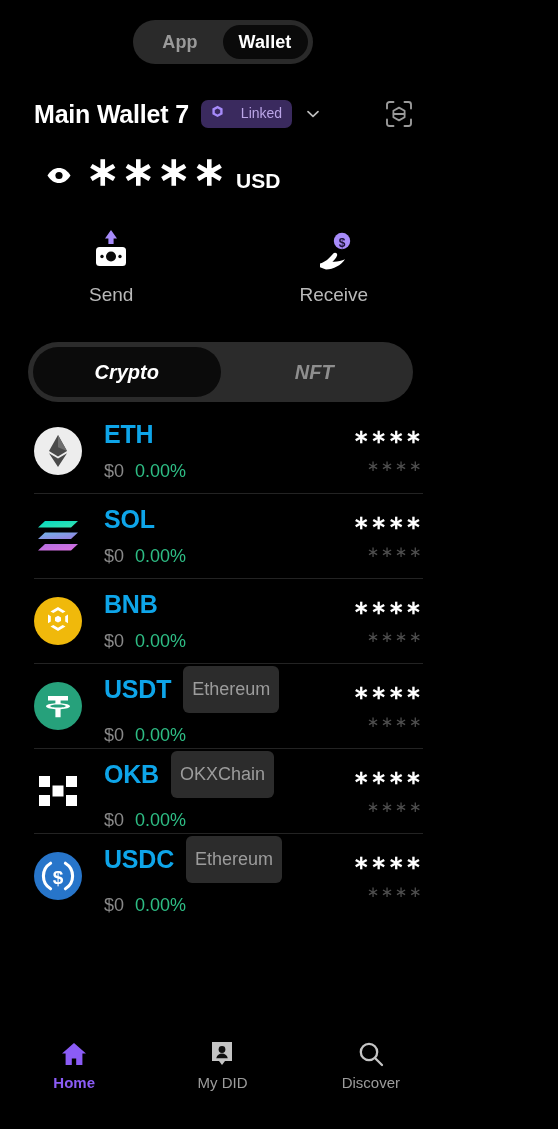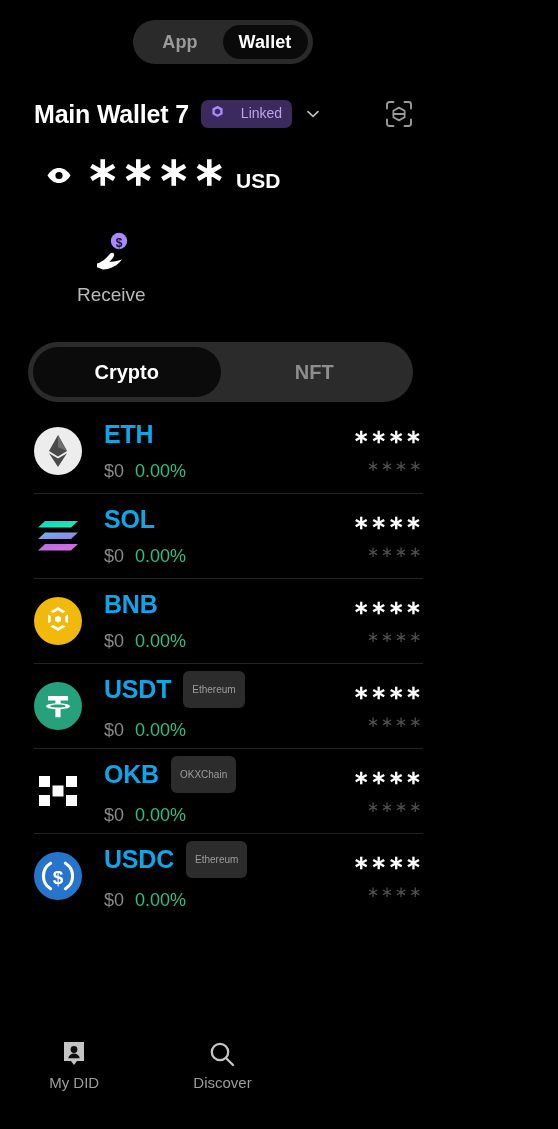--- a/index.html
+++ b/index.html
@@ -78,21 +78,21 @@
     margin-left:8px; margin-bottom:-1px;
   }
 
   
   .actions { display:flex; padding-top:34px; }
   .action { width:50%; display:flex; flex-direction:column; align-items:center; }
   .action .ic { height:52px; display:flex; align-items:center; justify-content:center; }
   .action .lbl { font-size:19px; color:#B9B9B9; margin-top:6px; }
 
   
-  .seg-wrap { padding:36px 32px 0 28px; }
+  .seg-wrap { padding:36px 32px 0 28px;font-style:italic; }
   .seg-main {
     display:flex; align-items:center;
     background:#2B2B2B;
     border-radius:30px;
     padding:5px; height:60px;
   }
   .seg-main .seg {
     flex:1; height:100%;
     display:flex; align-items:center; justify-content:center;
     border-radius:26px;
@@ -113,21 +113,21 @@
     display:flex; align-items:center; justify-content:center;
   }
   .token-mid { margin-left:22px; flex:1; min-width:0; }
   .token-title-row { display:flex; align-items:center; }
   .token-symbol { font-size:25px; font-weight:bold; color:#0ea5e9; letter-spacing:-0.2px; }
   .chain-badge {
     margin-left:12px;
     background:#2C2C2C;
     border-radius:6px;
     padding:13px 9px;
-    font-size:10px; color:#9C9C9C;
+    font-size:18px; color:#9C9C9C;
   }
   .token-sub { margin-top:12px; font-size:18px; }
   .token-sub .price { color:#888888; }
   .token-sub .pct { color:#2EBD85; margin-left:6px; }
   .token-right { text-align:right; flex:0 0 auto; padding-left:10px; }
   .amt { font-size:19px; font-weight:bold; color:#FFFFFF; letter-spacing:1.5px; line-height:18px; }
   .val { font-size:15px; color:#4F4F4F; letter-spacing:1.5px; margin-top:13px; line-height:14px; }
 
   
   .bottom-nav {
@@ -193,20 +193,32 @@
         <path d="M1.5 8.5C4.5 3.4 8.6 1 13 1s8.5 2.4 11.5 7.5C21.5 13.6 17.4 16 13 16S4.5 13.6 1.5 8.5Z" fill="#FFFFFF"></path>
         <circle cx="13" cy="8.5" r="3.6" fill="#000000"></circle>
       </svg>
     </div>
     <div class="balance-stars">∗∗∗∗</div>
     <div class="balance-cur">USD</div>
   </div>
 
   <div class="actions">
 
+    <div class="action">
+      <div class="ic">
+        <svg width="54" height="50" viewBox="0 0 54 50">
+          <path d="M27 3 33 11.5 29.6 11.5 29.6 17 24.4 17 24.4 11.5 21 11.5Z" fill="#A78BFA"></path>
+          <rect x="12" y="20" width="30" height="19" rx="3.5" fill="#FFFFFF"></rect>
+          <circle cx="27" cy="29.5" r="5" fill="#0A0A0A"></circle>
+          <circle cx="18" cy="29.5" r="1.7" fill="#0A0A0A"></circle>
+          <circle cx="36" cy="29.5" r="1.7" fill="#0A0A0A"></circle>
+        </svg>
+      </div>
+      <div class="lbl">Send</div>
+    </div>
 
     <div class="action">
       <div class="ic">
         <svg width="54" height="50" viewBox="0 0 54 50">
           <circle cx="35" cy="14" r="8.2" fill="#A78BFA"></circle>
           <text x="35" y="19.5" font-family="Liberation Sans, sans-serif" font-size="12" font-weight="bold" fill="#1A1036" text-anchor="middle">$</text>
           <path d="M13 36.5c5-1 9.5-5.2 12.8-9.4 2-2.5 5.2-1 4.2 1.6-.9 2.3-2.7 4.4-4.6 6 4.4.3 9-.6 12.6-2.4-4.2 6.2-11.2 10-19 10.2l-6-2.3Z" fill="#FFFFFF"></path>
         </svg>
       </div>
       <div class="lbl">Receive</div>
@@ -380,20 +392,28 @@
       <div class="token-right">
         <div class="amt">∗∗∗∗</div>
         <div class="val">∗∗∗∗</div>
       </div>
     </div>
 
   </div>
 
   <div class="bottom-nav">
 
+    <div class="nav-item active">
+      <div class="ic">
+        <svg width="28" height="26" viewBox="0 0 28 26">
+          <path d="M14 2 26 12.4h-3.6V24h-6.2v-6.6h-4.4V24H5.6V12.4H2Z" fill="#8B5CF6"></path>
+        </svg>
+      </div>
+      <div class="lbl">Home</div>
+    </div>
 
     <div class="nav-item">
       <div class="ic">
         <svg width="26" height="28" viewBox="0 0 26 28">
           <path d="M3 2h20v19h-7l-3 4-3-4H3Z" fill="#C4C4C4"></path>
           <circle cx="13" cy="9.5" r="3.4" fill="#101010"></circle>
           <path d="M7.2 18.2c.9-3 3.1-4.6 5.8-4.6s4.9 1.6 5.8 4.6Z" fill="#101010"></path>
         </svg>
       </div>
       <div class="lbl">My DID</div>

